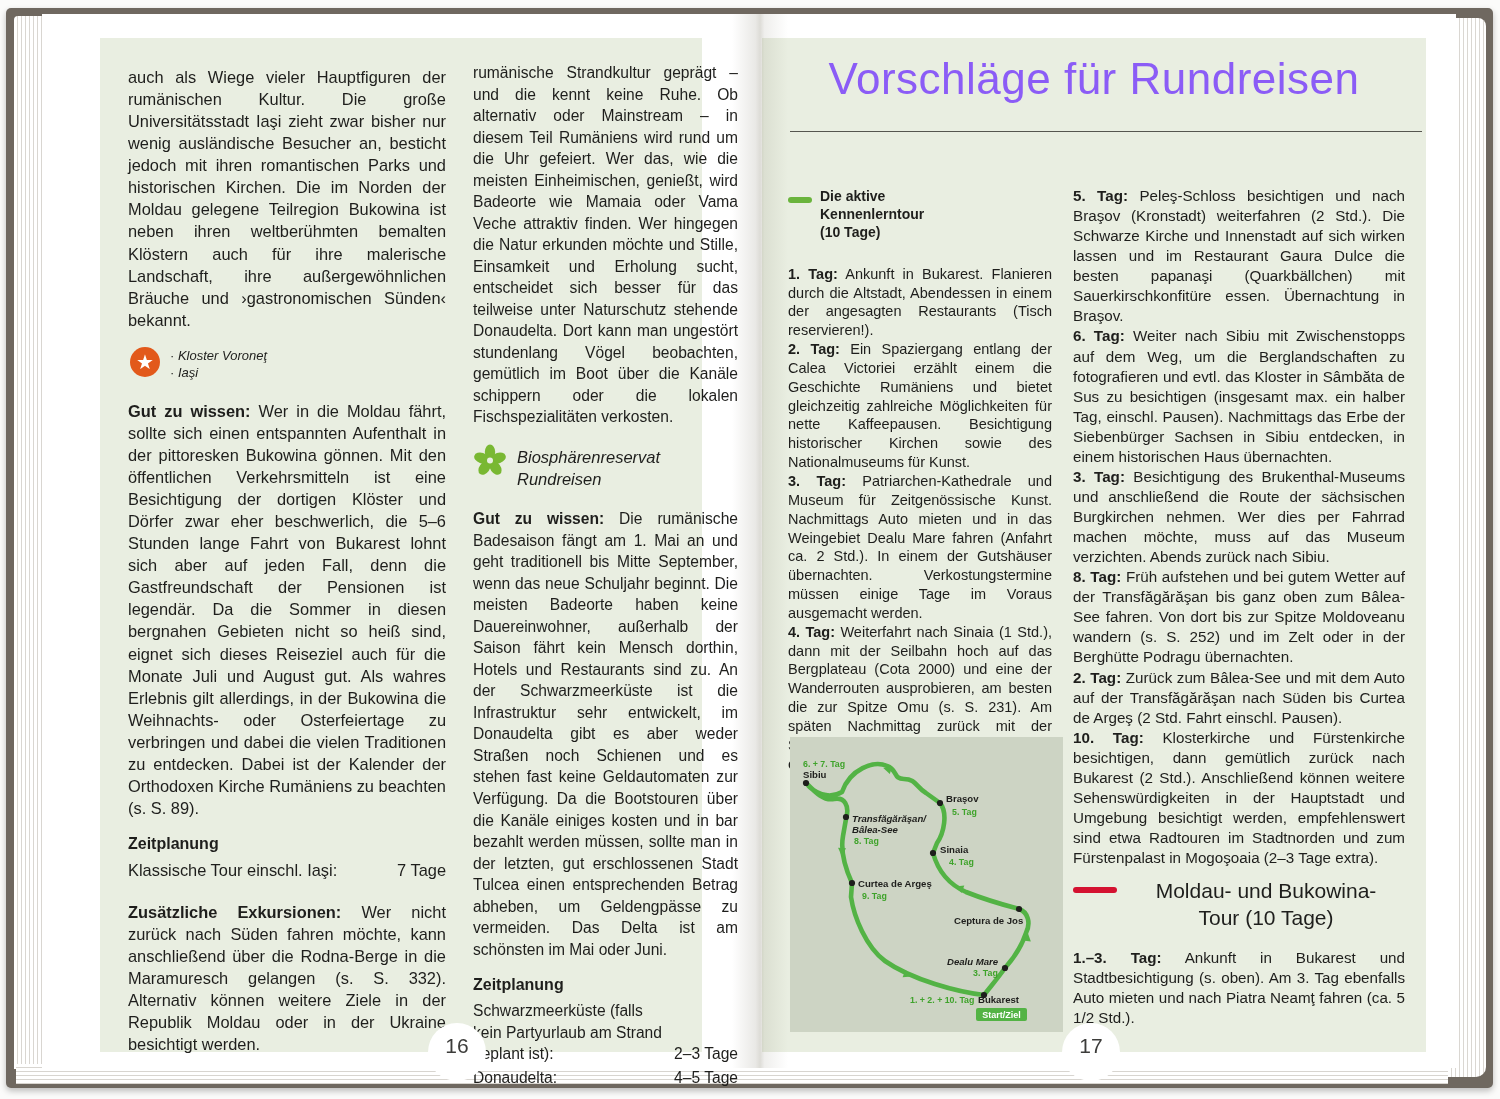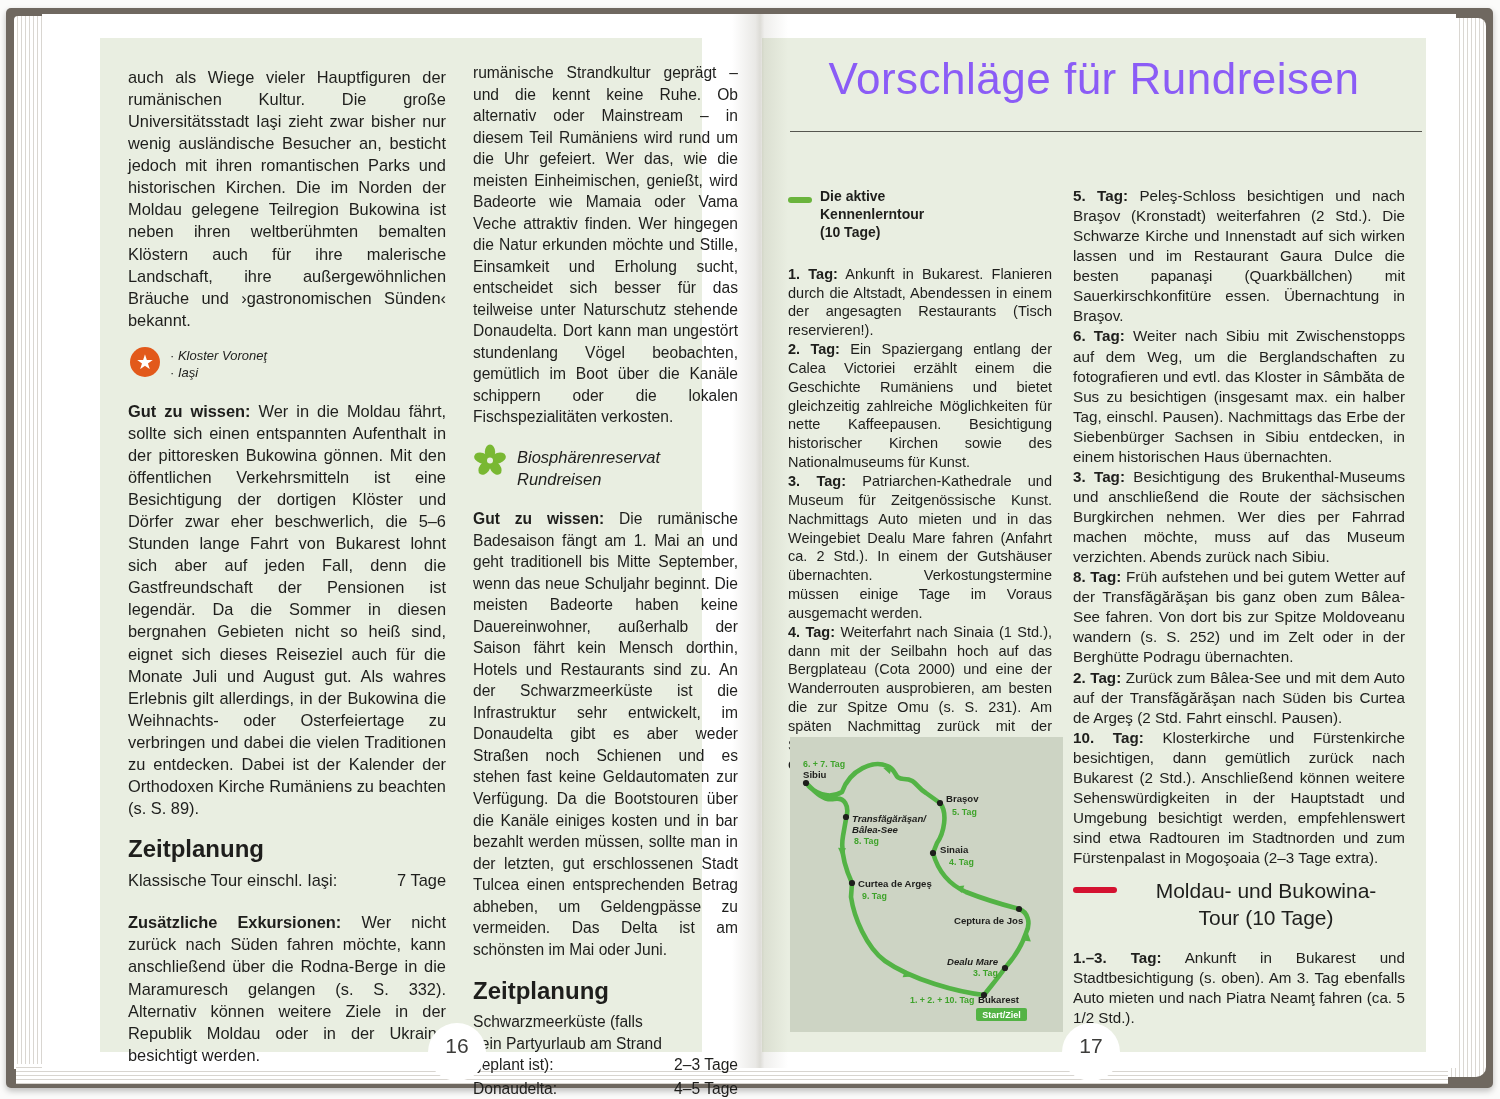--- a/index.html
+++ b/index.html
@@ -27,21 +27,21 @@
   .panel-left{left:33px;width:602px;margin-left:25px;}
   .panel-right{left:720px;width:664px;}
   .pagenum-tab{position:absolute;width:58px;height:58px;border-radius:50%;background:#ffffff;
         top:985px;text-align:center;font-size:21px;color:#3c3c3a;line-height:46px;}
 
   
   .col{position:absolute;text-align:justify;}
   .col p{margin:0;}
   .lead{font-weight:bold;}
   .sp{margin-bottom:15px;}
-  .h-zeit{font-weight:bold;font-size:24px;text-align:left;margin:14px 0 4px 0;}
+  .h-zeit{font-weight:bold;font-size:16px;text-align:left;margin:14px 0 4px 0;}
   .zrow{display:flex;align-items:flex-end;text-align:left;margin-bottom:2px;}
   .zrow .zl{flex:1;padding-right:8px;}
   .zrow .zv{white-space:nowrap;}
 
   
   .col-l1{left:28px;top:28px;width:318px;font-size:16.4px;line-height:1.345;}
   .col-l2{left:373px;top:24px;width:265px;font-size:15.6px;line-height:1.38;}
 
   .starlist{display:flex;align-items:flex-start;margin:16px 0 18px 2px;text-align:left;}
   .star-badge{width:30px;height:30px;border-radius:50%;background:#e2591b;color:#fff;

